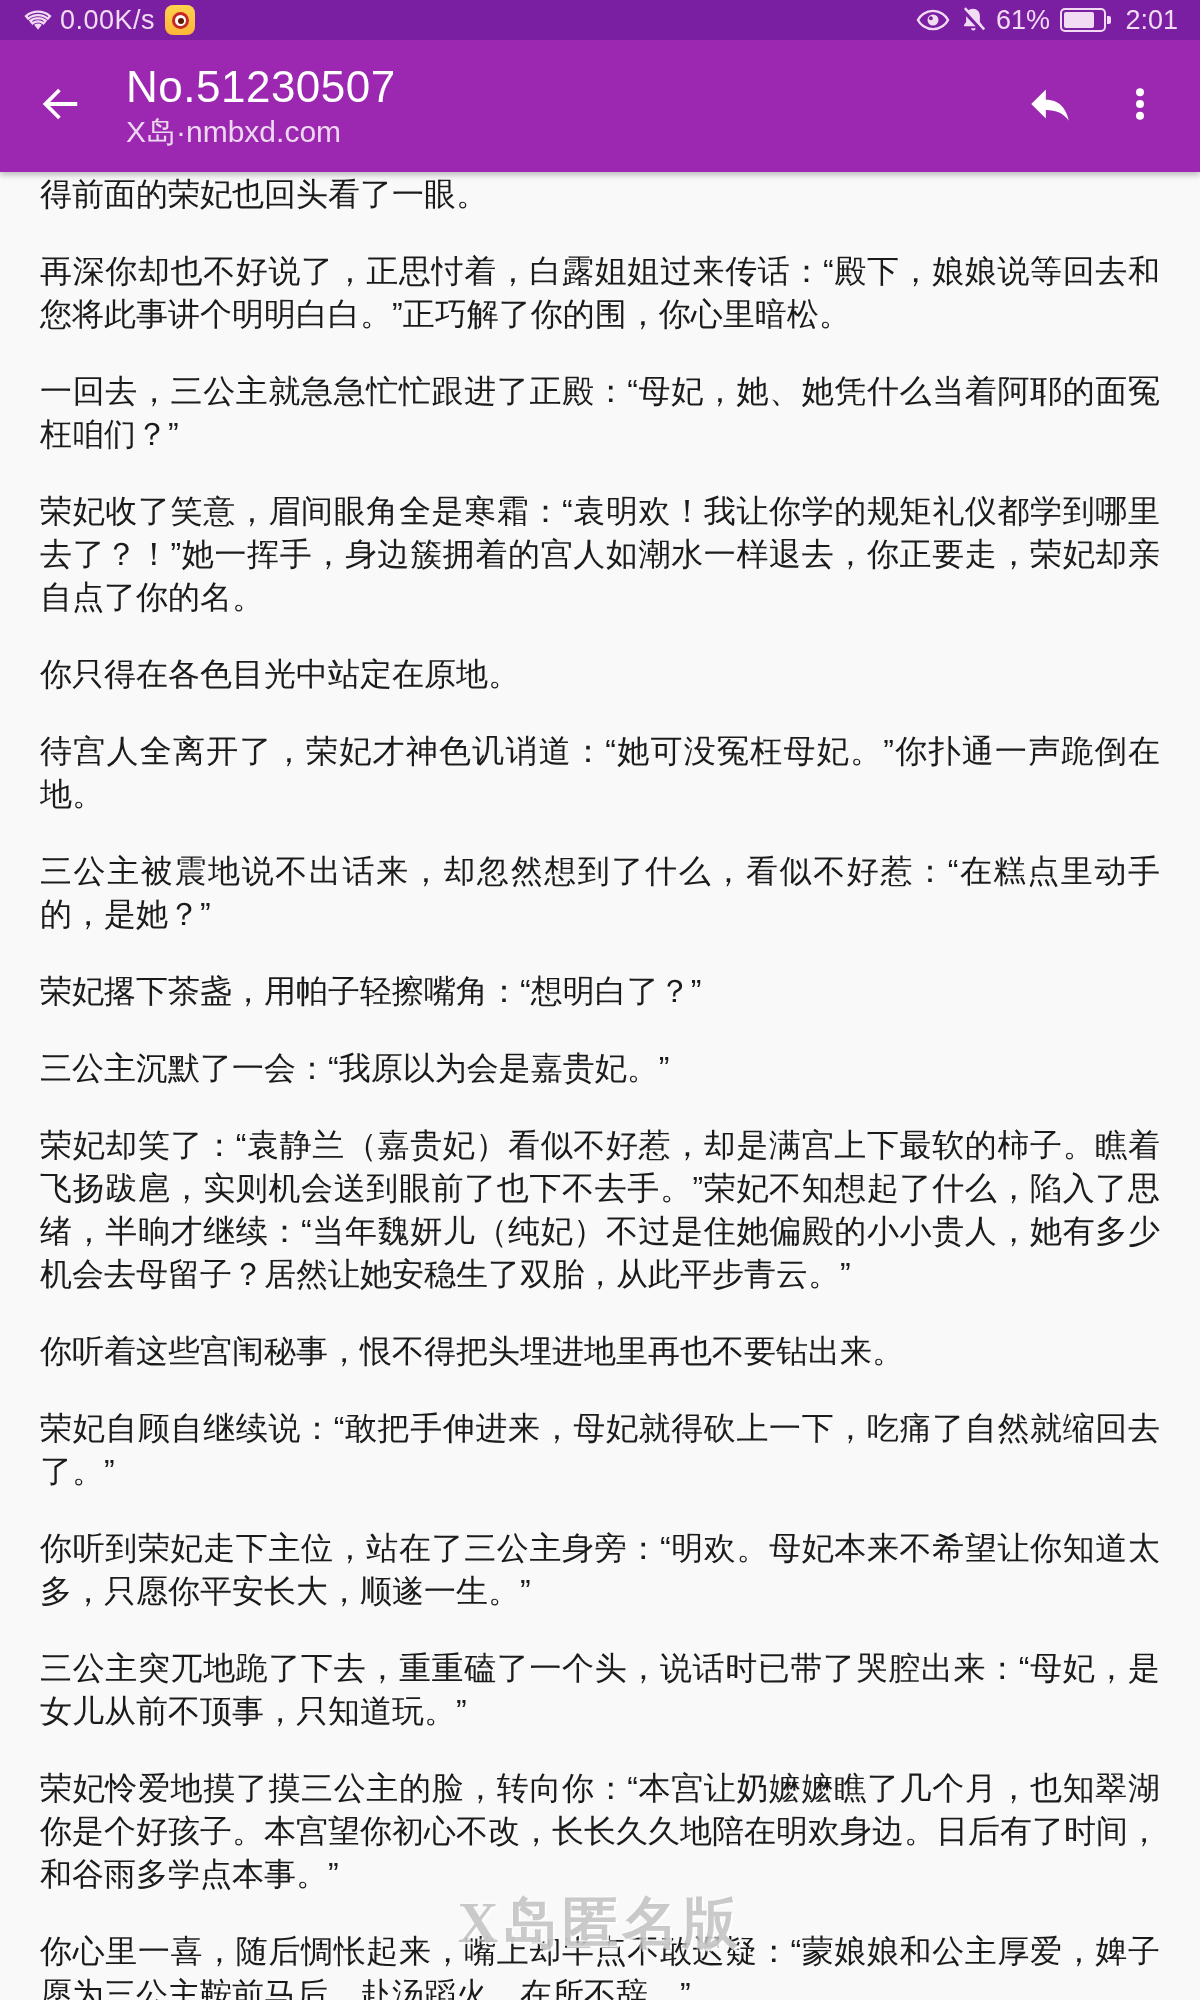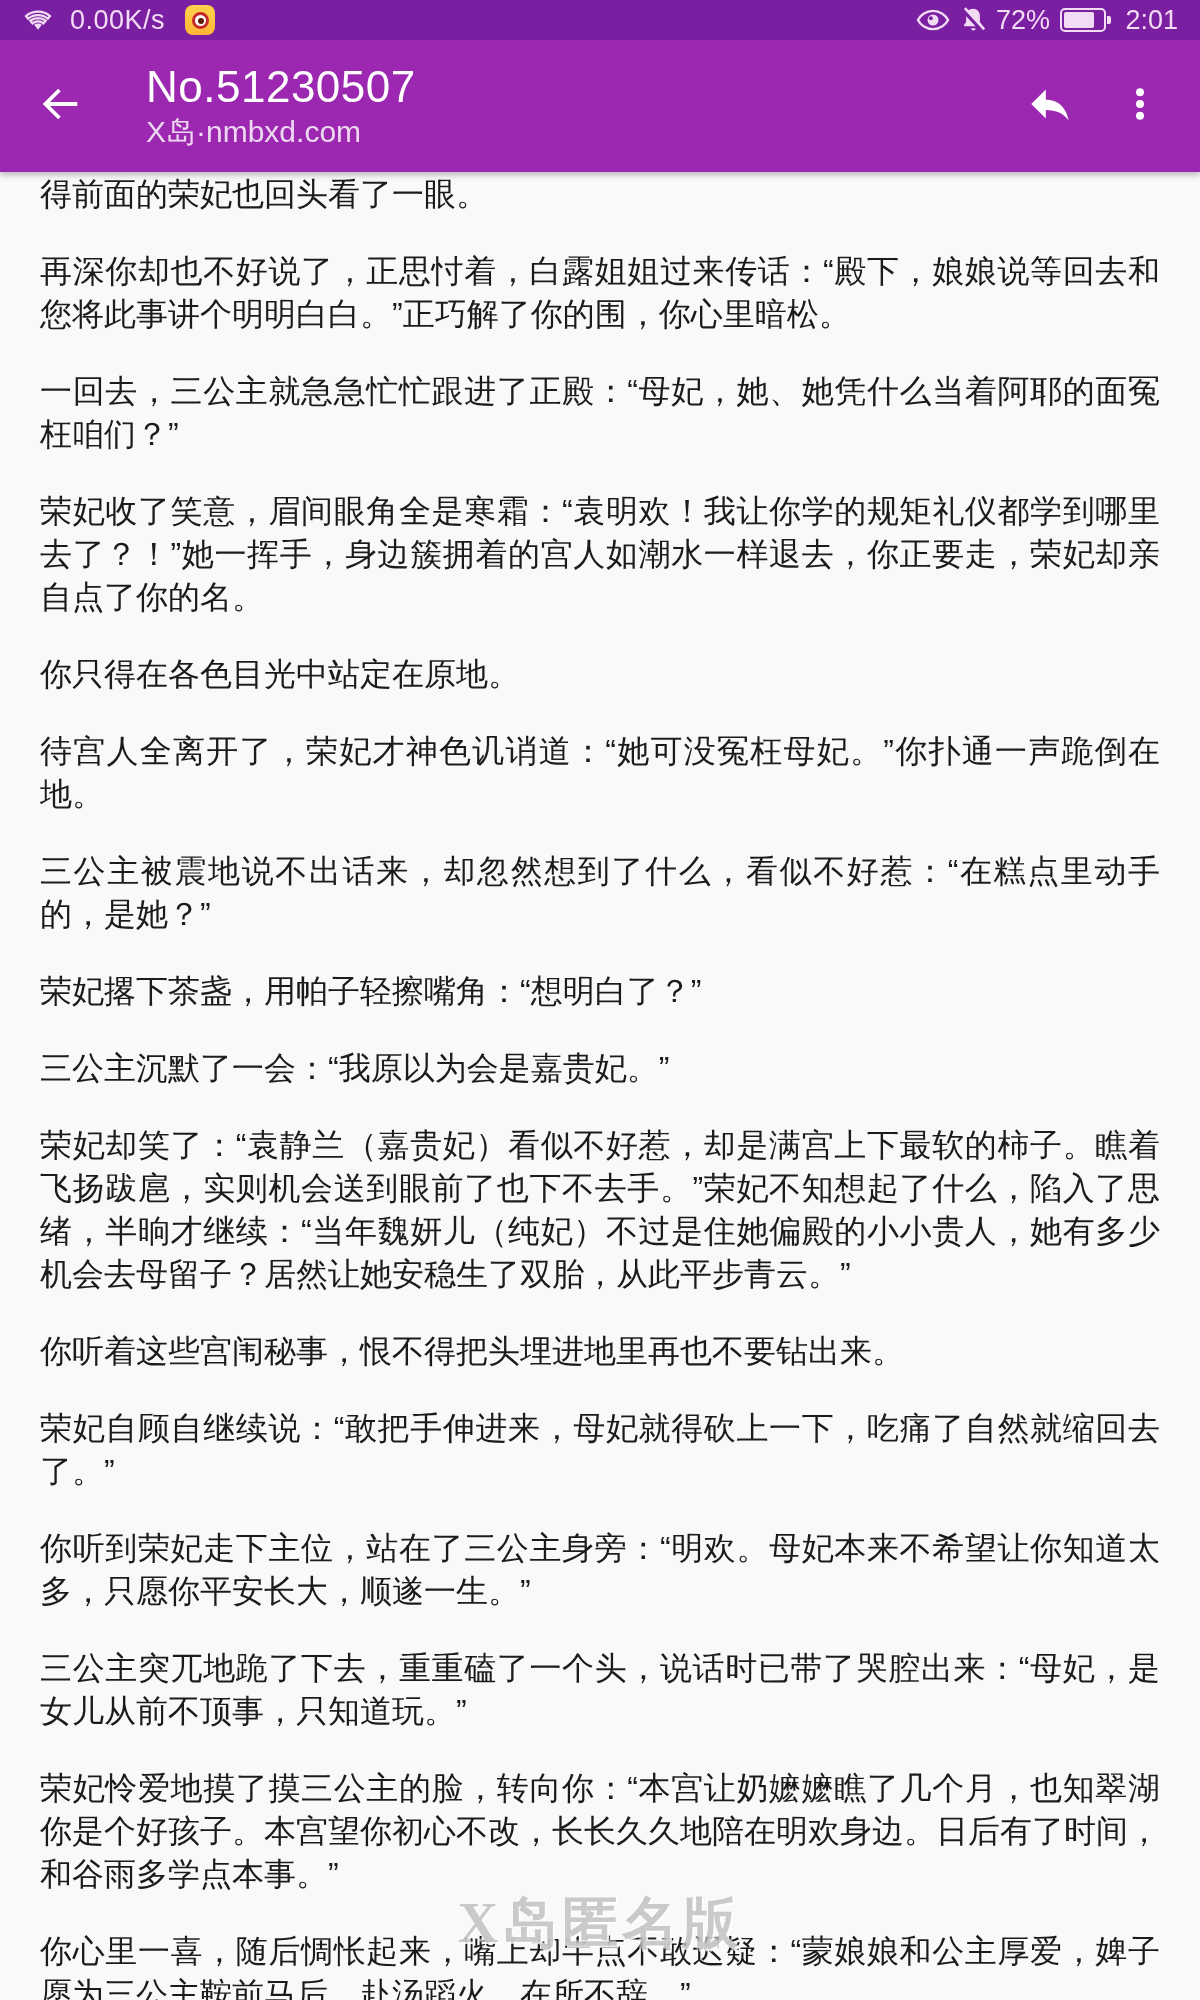--- a/index.html
+++ b/index.html
@@ -3,39 +3,39 @@
 <meta charset="utf-8">
 <style>
   html,body{margin:0;padding:0;}
   body{font-family:"Liberation Sans",sans-serif;background:#444;}
   .screen{position:relative;width:1200px;height:2000px;margin:0 auto;background:#f9f9f9;overflow:hidden;}
 
   
   .status-bar{position:absolute;left:0;top:0;width:1200px;height:40px;background:#7B1FA2;z-index:40;
     display:flex;align-items:center;justify-content:space-between;padding:0 22px;box-sizing:border-box;
     color:#f2dcf4;font-size:27px;}
-  .sb-left,.sb-right{display:flex;align-items:center;gap:16px;}
+  .sb-left,.sb-right{display:flex;align-items:center;gap:6px;}
   .sb-right{gap:8px;}
   .sb-ic{display:inline-flex;align-items:center;}
   .net-speed{letter-spacing:.5px;}
   .weibo{width:30px;height:30px;border-radius:8px;background:linear-gradient(180deg,#ffd34d,#ffb438);
     display:flex;align-items:center;justify-content:center;margin-left:4px;}
   .weibo .wb-eye{width:17px;height:17px;border:3px solid #c62828;border-radius:50%;position:relative;box-sizing:border-box;background:#fff;}
   .weibo .wb-eye:after{content:"";position:absolute;left:3px;top:3px;width:6px;height:6px;border-radius:50%;background:#5d1a00;}
   .battery{position:relative;width:46px;height:24px;border:2px solid #f2dcf4;border-radius:5px;box-sizing:border-box;margin:0 2px;}
   .battery .fill{position:absolute;left:2px;top:2px;bottom:2px;width:72%;background:#f2dcf4;border-radius:2px;}
   .battery .tip{position:absolute;right:-7px;top:6px;width:4px;height:8px;background:#f2dcf4;border-radius:0 2px 2px 0;}
   .clock{min-width:62px;text-align:right;}
 
   
   .app-bar{position:absolute;left:0;top:40px;width:1200px;height:132px;background:#9C27B0;z-index:30;
     display:flex;align-items:center;box-sizing:border-box;padding:0 28px;color:#fff;
     box-shadow:0 3px 6px rgba(0,0,0,.25);}
   .back-btn{width:64px;height:64px;display:flex;align-items:center;justify-content:center;flex:0 0 auto;cursor:pointer;}
-  .titles{margin-left:54px;flex:1 1 auto;overflow:hidden;}
+  .titles{margin-left:34px;flex:1 1 auto;overflow:hidden;}
   .bar-title{font-size:44px;font-weight:500;line-height:50px;letter-spacing:.5px;}
   .bar-subtitle{font-size:30px;line-height:36px;color:rgba(255,255,255,.82);margin-top:2px;}
   .bar-actions{display:flex;align-items:center;gap:26px;flex:0 0 auto;}
   .action-btn{width:64px;height:64px;display:flex;align-items:center;justify-content:center;cursor:pointer;}
 
   
   .content{position:absolute;left:0;top:173px;width:1200px;box-sizing:border-box;padding:0 40px;z-index:10;
     color:#1b1b1b;}
   .content p{margin:0 0 34px 0;font-size:32px;line-height:43px;text-align:justify;
     word-break:break-all;overflow-wrap:anywhere;}
@@ -76,21 +76,21 @@
         </svg>
       </span>
       <span class="sb-ic">
         <svg width="30" height="30" viewBox="0 0 24 24">
           <path d="M12 3c-3.2 0-5.5 2.4-5.5 5.6v4.9L4.8 16v1h14.4v-1l-1.7-2.5V8.6C17.5 5.4 15.2 3 12 3z" fill="#f2dcf4"></path>
           <path d="M10.5 18.5a1.8 1.8 0 0 0 3.6 0z" fill="#f2dcf4"></path>
           <line x1="4" y1="3.5" x2="20" y2="20.5" stroke="#7B1FA2" stroke-width="4"></line>
           <line x1="5.5" y1="2.5" x2="21" y2="19.5" stroke="#f2dcf4" stroke-width="2"></line>
         </svg>
       </span>
-      <span>72%</span>
+      <span>61%</span>
       <span class="battery">
           <span class="fill"></span>
           <span class="tip"></span>
         </span>
       <span class="clock">2:01</span>
     </div>
   </div>
 
   <div class="app-bar">
     <div class="back-btn">

